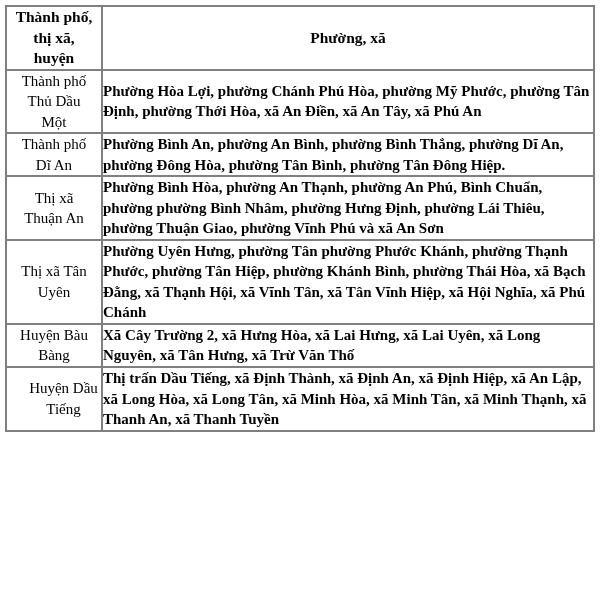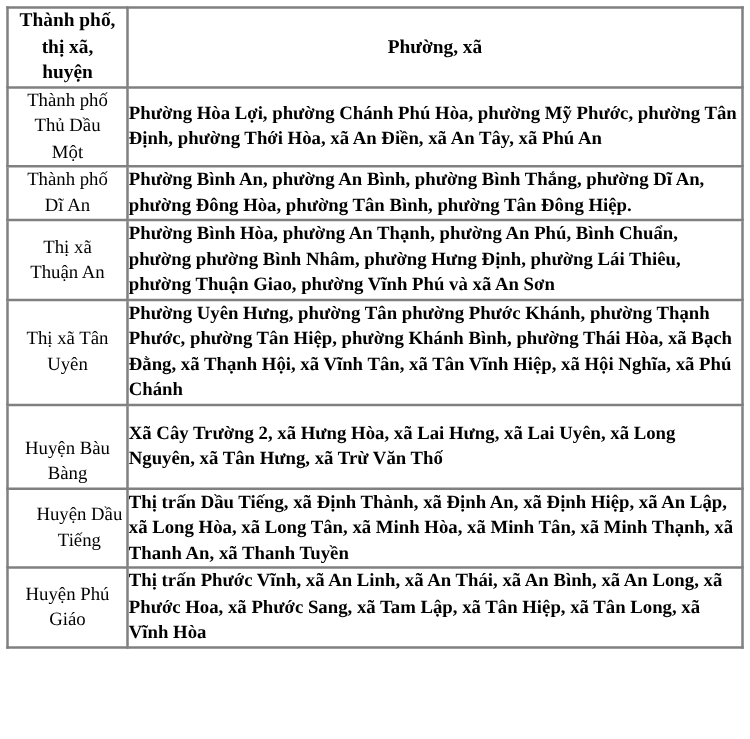--- a/index.html
+++ b/index.html
@@ -130,40 +130,31 @@
           <td class="district-cell">
             <span class="district-name" style="white-space: pre-line;">Thị xã Tân
 Uyên</span>
           </td>
           <td class="wards-cell">
             <span class="wards-text">Phường Uyên Hưng, phường Tân phường Phước Khánh, phường Thạnh Phước, phường Tân Hiệp, phường Khánh Bình, phường Thái Hòa, xã Bạch Đằng, xã Thạnh Hội, xã Vĩnh Tân, xã Tân Vĩnh Hiệp, xã Hội Nghĩa, xã Phú Chánh</span>
           </td>
         </tr>
         <tr>
           <td class="district-cell">
-            <span class="district-name" style="white-space: pre-line; margin-top: 24px;">Huyện Bàu
+            <span class="district-name" style="white-space: pre-line;">Huyện Bàu
 Bàng</span>
           </td>
           <td class="wards-cell">
             <span class="wards-text">Xã Cây Trường 2, xã Hưng Hòa, xã Lai Hưng, xã Lai Uyên, xã Long Nguyên, xã Tân Hưng, xã Trừ Văn Thố</span>
           </td>
         </tr>
         <tr>
           <td class="district-cell">
             <span class="district-name" style="white-space: pre-line; margin-left: 19px;">Huyện Dầu
 Tiếng</span>
           </td>
           <td class="wards-cell">
             <span class="wards-text">Thị trấn Dầu Tiếng, xã Định Thành, xã Định An, xã Định Hiệp, xã An Lập, xã Long Hòa, xã Long Tân, xã Minh Hòa, xã Minh Tân, xã Minh Thạnh, xã Thanh An, xã Thanh Tuyền</span>
           </td>
         </tr>
-        <tr>
-          <td class="district-cell">
-            <span class="district-name" style="white-space: pre-line;">Huyện Phú
-Giáo</span>
-          </td>
-          <td class="wards-cell">
-            <span class="wards-text">Thị trấn Phước Vĩnh, xã An Linh, xã An Thái, xã An Bình, xã An Long, xã Phước Hoa, xã Phước Sang, xã Tam Lập, xã Tân Hiệp, xã Tân Long, xã Vĩnh Hòa</span>
-          </td>
-        </tr>
       </tbody>
   </table>
 </div>
 
 </body></html>

